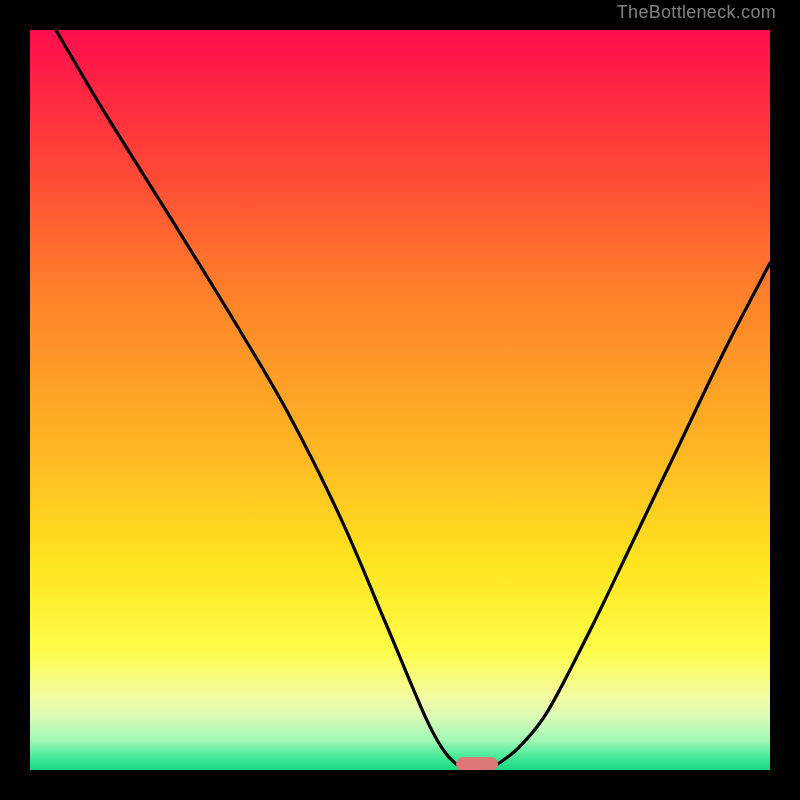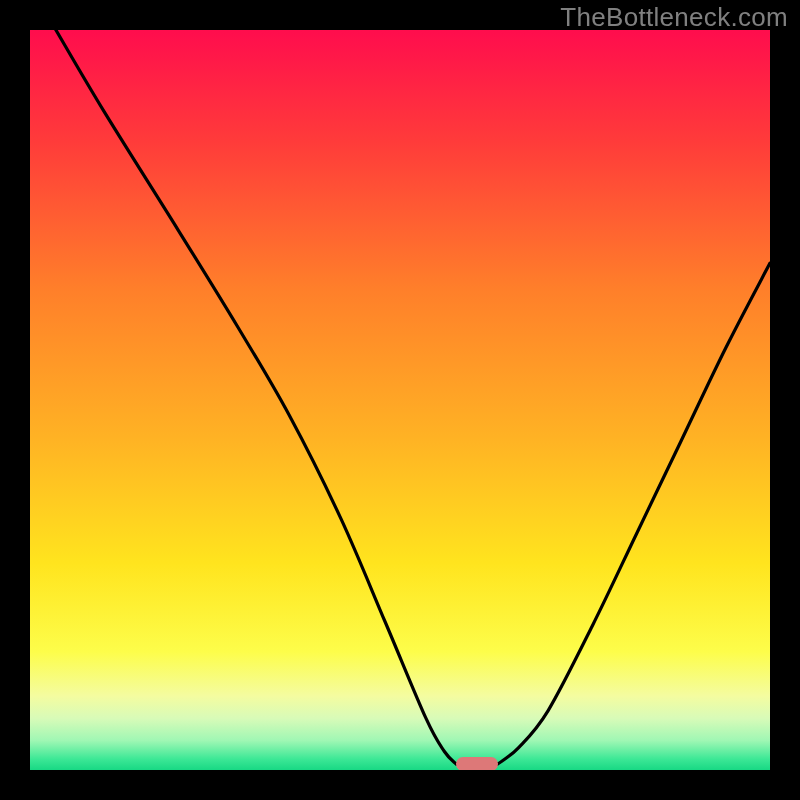--- a/index.html
+++ b/index.html
@@ -13,23 +13,23 @@
   }
   .frame {
     position: relative;
     width: 800px;
     height: 800px;
     background: #000;
   }
   .watermark {
     position: absolute;
     top: 2px;
-    right: 12px;
+    right: 24px;
     color: #808080;
-    font-size: 26px;
+    font-size: 18px;
     font-weight: 400;
     letter-spacing: 0.3px;
     z-index: 10;
   }
   .plot-wrap {
     
     position: absolute;
     left: 30px;
     top: 30px;
     width: 740px;

